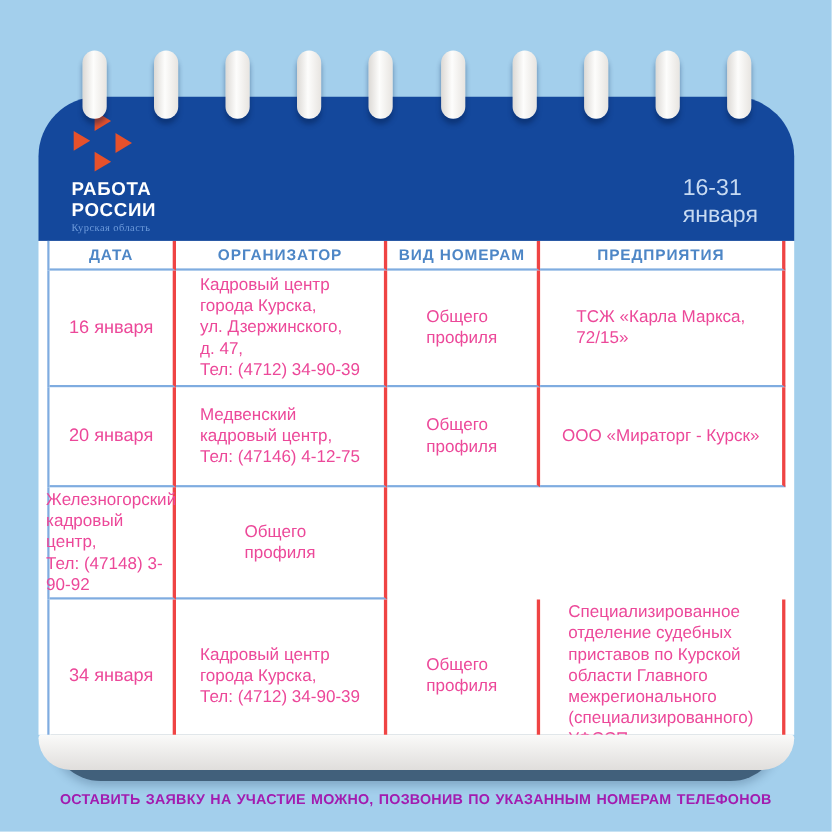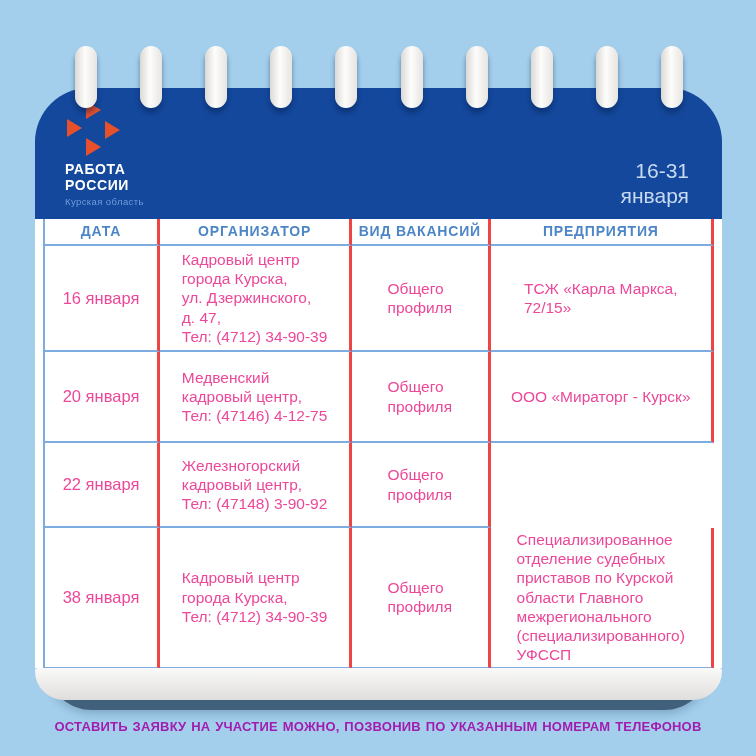--- a/index.html
+++ b/index.html
@@ -39,30 +39,30 @@
   .logo-icon { position:relative; width:56px; height:56px; margin-left:2px; }
   .tri {
     position:absolute; width:0; height:0;
     border-top:9px solid transparent; border-bottom:9px solid transparent;
     border-left:15px solid #e6512b;
   }
   .tri.t-top    { left:19px; top:0; }
   .tri.t-left   { left:0;    top:18px; }
   .tri.t-right  { left:38px; top:20px; }
   .tri.t-bottom { left:19px; top:37px; }
-  .logo-name { margin-top:5px; color:#ffffff; font-size:14px; font-weight:800; line-height:1.12; letter-spacing:.6px; }
-  .logo-region { margin-top:3px; color:#6f9cdc; font-size:9.5px; letter-spacing:.4px; }
+  .logo-name { margin-top:5px; color:#ffffff; font-size:17px; font-weight:800; line-height:1.12; letter-spacing:.6px; }
+  .logo-region { margin-top:3px; color:#6f9cdc; font-size:9.5px; letter-spacing:.4px;font-family:Liberation Serif, serif; }
 
   .cal-title {
     position:absolute; left:165px; right:35px; top:38px;
     text-align:center; color:#ffffff; font-size:34px; font-weight:800;
     letter-spacing:2px; white-space:nowrap;
   }
   .cal-period {
-    position:absolute; right:33px; bottom:10px; text-align:right;
+    position:absolute; right:33px; bottom:10px; 
     color:#c7daf2; font-size:21px; font-weight:500; line-height:1.18;margin-left:16px;
   }
 
   
   .cal-page {
     position:absolute; left:35px; top:219px; width:687px; height:449px;
     background:#ffffff; z-index:2;
   }
   
   .cal-curl {
@@ -138,21 +138,21 @@
       <div>января</div>
     </div>
   </div>
 
   <div class="cal-page">
     <div class="jtable">
 
       <div class="trow thead">
         <div class="cell">ДАТА</div>
         <div class="cell">ОРГАНИЗАТОР</div>
-        <div class="cell">ВИД ВАКАНСИЙ</div>
+        <div class="cell">ВИД НОМЕРАМ</div>
         <div class="cell">ПРЕДПРИЯТИЯ</div>
       </div>
 
       <div class="trow r0">
         <div class="cell c-date">16 января</div>
         <div class="cell">Кадровый центр
 города Курска,
 ул. Дзержинского,
 д. 47,
 Тел: (4712) 34-90-39</div>
@@ -166,30 +166,29 @@
         <div class="cell c-date">20 января</div>
         <div class="cell">Медвенский
 кадровый центр,
 Тел: (47146) 4-12-75</div>
         <div class="cell">Общего
 профиля</div>
         <div class="cell">ООО «Мираторг - Курск»</div>
       </div>
 
       <div class="trow r2">
-        <div class="cell c-date">22 января</div>
         <div class="cell">Железногорский
 кадровый центр,
 Тел: (47148) 3-90-92</div>
         <div class="cell">Общего
 профиля</div>
       </div>
 
       <div class="trow r3">
-        <div class="cell c-date">38 января</div>
+        <div class="cell c-date">34 января</div>
         <div class="cell">Кадровый центр
 города Курска,
 Тел: (4712) 34-90-39</div>
         <div class="cell">Общего
 профиля</div>
         <div class="cell">Специализированное
 отделение судебных
 приставов по Курской
 области Главного
 межрегионального

